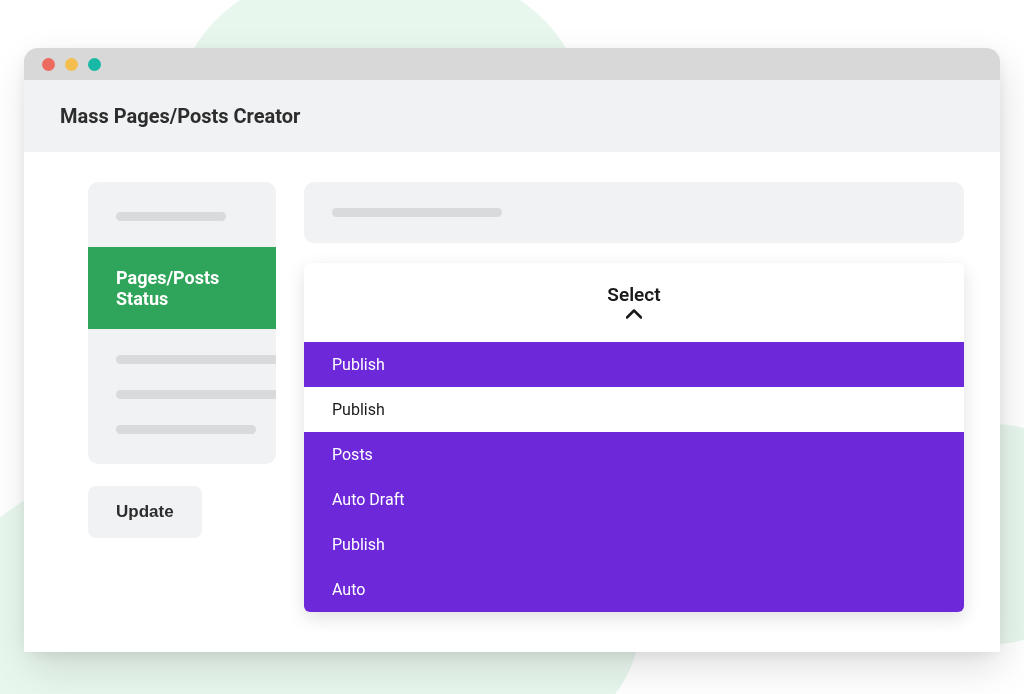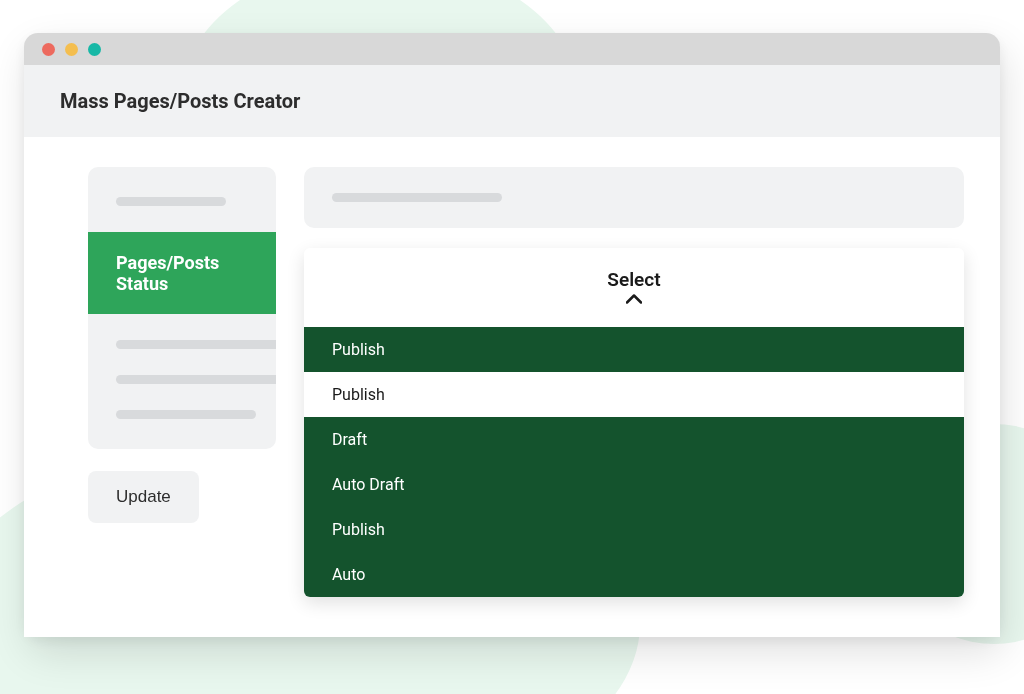--- a/index.html
+++ b/index.html
@@ -45,21 +45,21 @@
       right: -80px;
       width: 220px;
       height: 220px;
       background: #e8f7ee;
       border-radius: 50%;
       z-index: 0;
     }
     
     .window {
       position: absolute;
-      top: 33px;
+      top: 48px;
       left: 24px;
       right: 24px;
       background: #fff;
       border-radius: 16px;
       box-shadow: 4px 16px 40px rgba(0,0,0,0.12), 0 4px 12px rgba(0,0,0,0.06);
       z-index: 2;
       overflow: visible;
     }
     
     .title-bar {
@@ -136,21 +136,21 @@
       margin-bottom: 16px;
     }
     
     .update-btn {
       margin-top: 22px;
       background: #f1f2f3;
       border: none;
       border-radius: 8px;
       padding: 16px 28px;
       font-size: 17px;
-      font-weight: 400;
+      font-weight: 700;
       color: #2d2d2d;
       cursor: pointer;
       display: inline-block;
     }
     
     .main {
       flex: 1;
     }
     
     .main-header-card {
@@ -186,21 +186,21 @@
       align-items: center;
       justify-content: center;
     }
     
     .chevron svg {
       width: 16px;
       height: 10px;
     }
     
     .options {
-      background: #14532d;
+      background: #6d28d9;
     }
     
     .option {
       padding: 13px 28px;
       font-size: 16px;
       color: #fff;
       cursor: pointer;
     }
     
     .option.deselected {
@@ -269,21 +269,21 @@
           </span>
         </div>
         <div class="options">
           <div class="option">
             <span>Publish</span>
           </div>
           <div class="option deselected">
             <span>Publish</span>
           </div>
           <div class="option">
-            <span>Draft</span>
+            <span>Posts</span>
           </div>
           <div class="option">
             <span>Auto Draft</span>
           </div>
           <div class="option">
             <span>Publish</span>
           </div>
           <div class="option">
             <span>Auto</span>
           </div>

